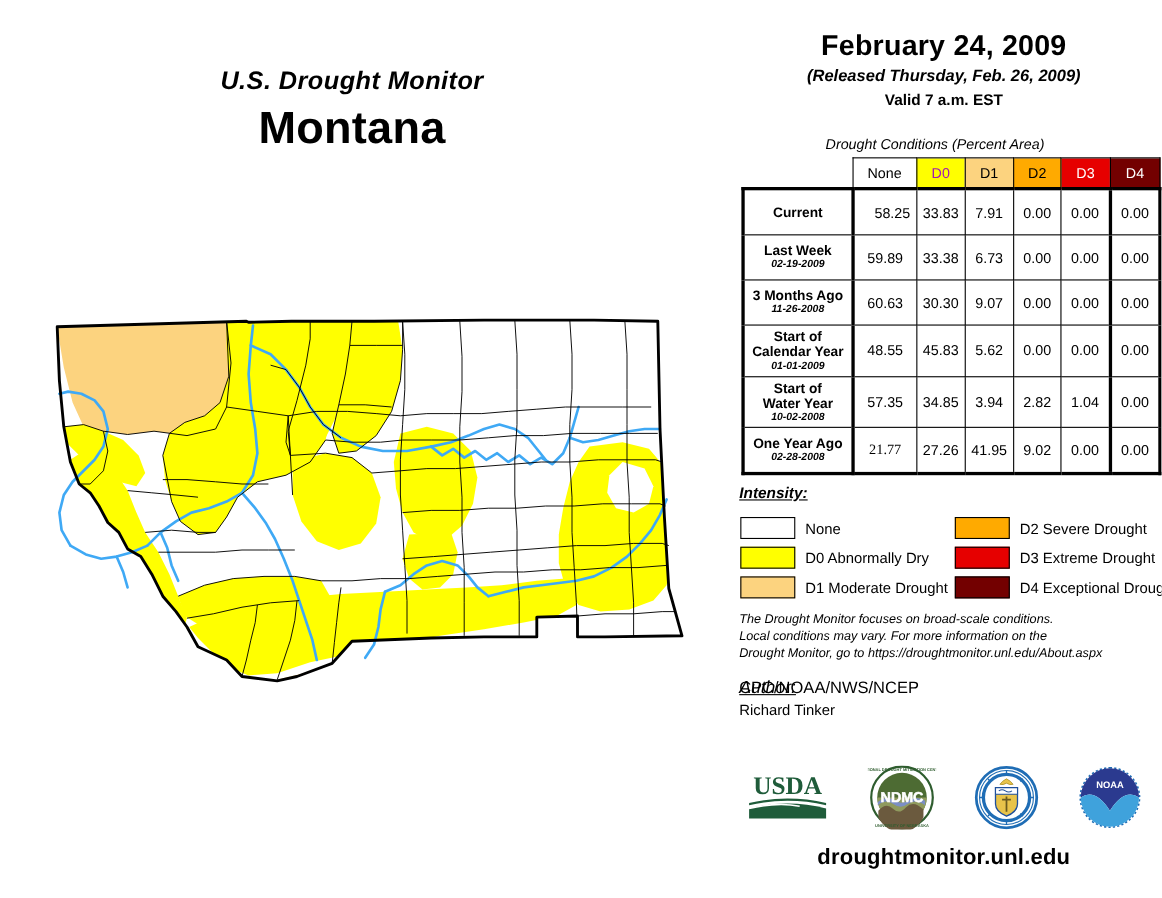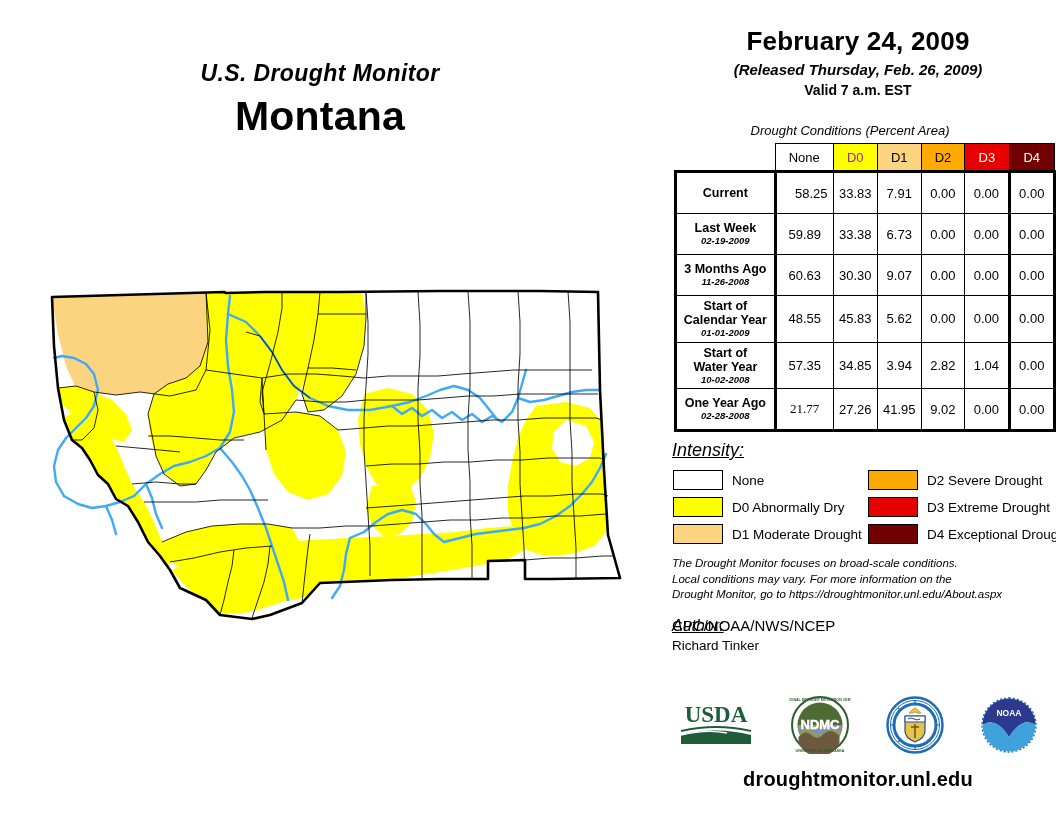--- a/index.html
+++ b/index.html
@@ -30,22 +30,22 @@
   #dm-table thead th.lbl{width:92px;}
   #dm-table tbody td.rowlabel{width:92px;font-weight:bold;font-size:12.5px;
             line-height:1.12;padding:3px 4px;}
   #dm-table tbody td.rowlabel .sub{display:block;font-size:9.5px;font-style:italic;
             font-weight:bold;margin-top:1px;}
   #dm-table tbody td.val{width:44px;height:40px;font-size:13px;}
   #dm-table tbody tr{height:40px;}
   .outerbox{border-left:3px solid #000!important;border-right:3px solid #000!important;}
 
   
-  #intensity-label{position:absolute;left:672px;top:440px;font-size:18px;
-        font-style:italic;text-decoration:underline;font-weight:normal;}
+  #intensity-label{position:absolute;left:672px;top:440px;font-size:14px;
+        font-style:italic;text-decoration:underline;font-weight:bold;}
   .legend-col{position:absolute;top:468px;}
   #legend-left{left:673px;}
   #legend-right{left:868px;}
   .legend-row{display:flex;align-items:center;height:24px;margin-bottom:3px;}
   .swatch{width:48px;height:18px;border:1px solid #000;margin-right:9px;flex:none;}
   .legend-text{font-size:13.5px;white-space:nowrap;}
 
   
   #notes{position:absolute;left:672px;top:556px;font-size:11.5px;font-style:italic;
          line-height:1.35;white-space:nowrap;}

